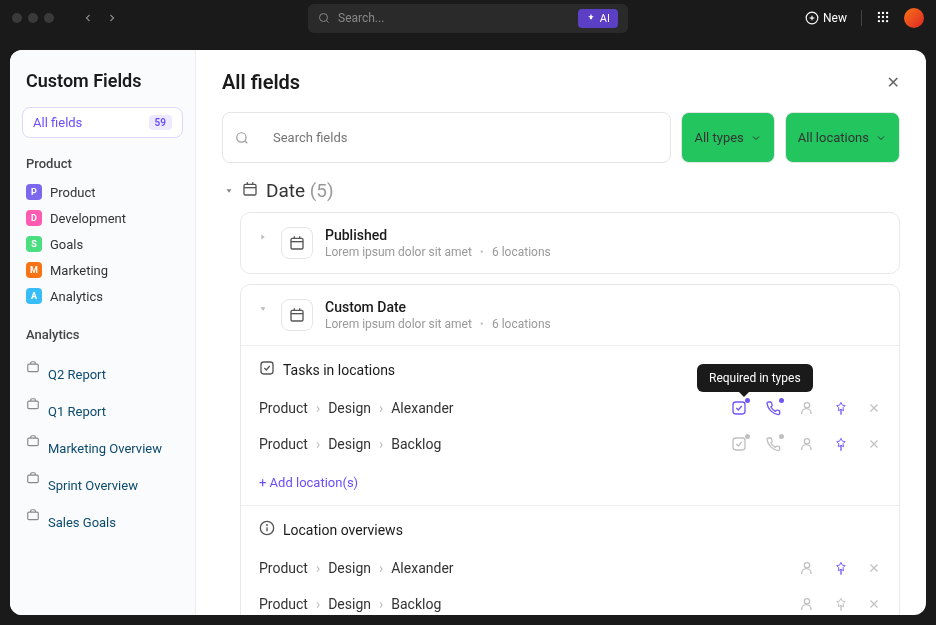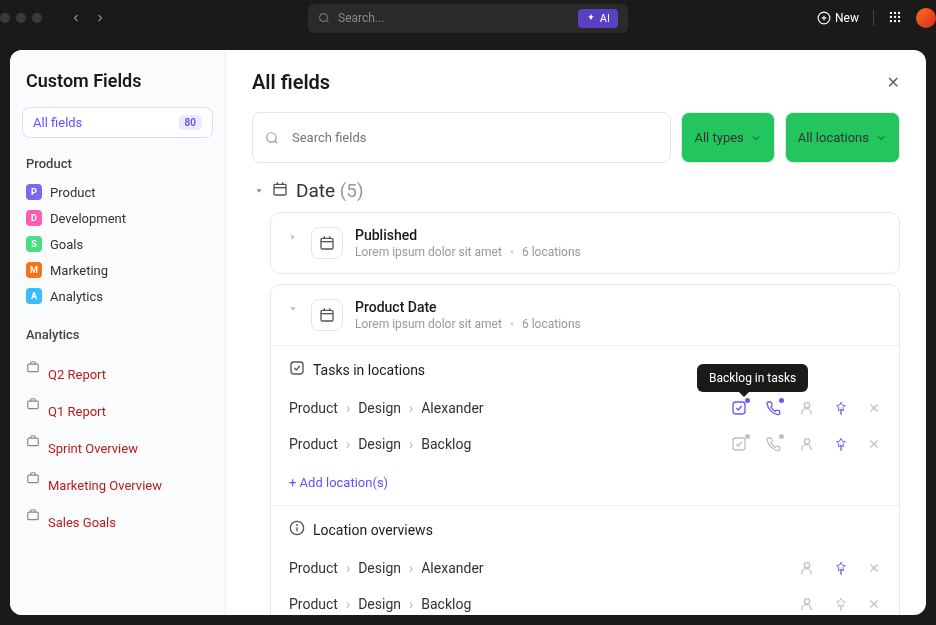--- a/index.html
+++ b/index.html
@@ -1,56 +1,56 @@
 <!DOCTYPE html>
 <html><head>
   <meta charset="utf-8">
   <style>
     * { margin: 0; padding: 0; box-sizing: border-box; font-family: -apple-system, BlinkMacSystemFont, 'Segoe UI', Roboto, sans-serif; }
     body { background: #1a1a1a; width: 936px; height: 625px; overflow: hidden; }
     
-    .topbar { height: 36px; background: #1a1a1a; display: flex; align-items: center; padding: 0 0; position: relative; }
+    .topbar { height: 36px; background: #1a1a1a; display: flex; align-items: center; padding: 0 12px; position: relative; }
     .traffic-lights { display: flex; gap: 6px; }
     .traffic-light { width: 10px; height: 10px; border-radius: 50%; background: #3a3a3a; }
     .nav-arrows { display: flex; gap: 12px; margin-left: 28px; }
     .nav-arrow { color: #888; cursor: pointer; }
     .search-container { position: absolute; left: 50%; transform: translateX(-50%); display: flex; align-items: center; gap: 8px; background: #2a2a2a; border-radius: 6px; padding: 5px 10px; width: 320px; }
     .search-container .search-icon { color: #888; }
     .search-container .search-text { color: #888; font-size: 12px; flex: 1; }
     .ai-badge { background: #5b3fc4; color: #fff; font-size: 11px; padding: 3px 8px; border-radius: 4px; display: flex; align-items: center; gap: 4px; margin-left: auto; }
     .topbar-right { margin-left: auto; display: flex; align-items: center; gap: 14px; }
     .new-btn { color: #fff; font-size: 12px; display: flex; align-items: center; gap: 4px; cursor: pointer; text-align: center; }
     .divider-v { width: 1px; height: 16px; background: #444; }
     .apps-icon { color: #fff; cursor: pointer; }
     .avatar { width: 20px; height: 20px; border-radius: 50%; background: linear-gradient(135deg, #f97316, #dc2626); cursor: pointer; }
     
     .workspace { background: #1a1a1a; padding: 14px 10px 10px 10px; height: calc(625px - 36px); }
     .panel { background: #fff; border-radius: 12px; height: 100%; display: flex; overflow: hidden; }
     
-    .sidebar { width: 216px; background: #fafbfc; border-right: 1px solid #eee; padding: 20px 12px; }
+    .sidebar { width: 186px; background: #fafbfc; border-right: 1px solid #eee; padding: 20px 12px; }
     .sidebar-title { font-size: 18px; font-weight: 600; color: #1a1a1a; margin-bottom: 16px; padding-left: 4px; }
     .all-fields-pill { display: flex; justify-content: space-between; align-items: center; background: #fff; border: 1px solid #e0d7ff; border-radius: 8px; padding: 7px 10px; margin-bottom: 18px; cursor: pointer; }
     .all-fields-pill .label { color: #6b4cff; font-size: 13px; }
     .all-fields-pill .badge { background: #ede9fe; color: #6b4cff; font-size: 10px; padding: 2px 6px; border-radius: 4px; font-weight: 600; }
     .section-label { font-size: 13px; color: #444; font-weight: 500; margin: 0 0 8px 4px; }
     .space-item { display: flex; align-items: center; gap: 8px; padding: 5px 4px; cursor: pointer; border-radius: 6px; }
     .space-avatar { width: 16px; height: 16px; border-radius: 4px; display: flex; align-items: center; justify-content: center; font-size: 9px; font-weight: 700; color: #fff; }
     .space-name { font-size: 13px; color: #333; }
     .portfolio-section { margin-top: 18px; }
     .portfolio-item { display: flex; align-items: center; gap: 8px; padding: 5px 4px; cursor: pointer; border-radius: 6px; }
     .portfolio-icon { color: #888; }
-    .portfolio-name { font-size: 13px; color: #b91c1c; margin-top: 12px; }
+    .portfolio-name { font-size: 13px; color: #0c4a6e; margin-top: 12px; }
     
     .main { flex: 1; padding: 20px 26px; overflow-y: auto; position: relative; }
     .main-header { display: flex; justify-content: space-between; align-items: center; margin-bottom: 18px; }
     .main-title { font-size: 20px; font-weight: 600; color: #1a1a1a; }
     .close-btn { color: #666; cursor: pointer; font-size: 16px; }
     
     .filters-row { display: flex; gap: 10px; margin-bottom: 16px; }
-    .search-fields { flex: 1; display: flex; align-items: center; gap: 13px; border: 1px solid #e5e5e5; border-radius: 8px; padding: 7px 12px; }
+    .search-fields { flex: 1; display: flex; align-items: center; gap: 24px; border: 1px solid #e5e5e5; border-radius: 8px; padding: 7px 12px; }
     .search-fields svg { color: #999; }
     .search-fields input { border: none; outline: none; font-size: 13px; flex: 1; color: #333; }
     .filter-dropdown { display: flex; align-items: center; gap: 6px; border: 1px solid #e5e5e5; border-radius: 8px; padding: 17px 12px; font-size: 13px; color: #333; cursor: pointer; background: #22c55e; }
     
     .group-header { display: flex; align-items: center; gap: 8px; margin-bottom: 10px; padding-left: 2px; }
     .group-caret { color: #888; cursor: pointer; }
     .cal-icon { color: #555; }
     .group-label { font-size: 19px; color: #333; }
     .group-count { color: #999; }
     
@@ -147,21 +147,21 @@
   </div>
 </div>
 
 <div class="workspace">
 <div class="panel">
 
   <div class="sidebar">
     <div class="sidebar-title">Custom Fields</div>
     <div class="all-fields-pill">
       <span class="label">All fields</span>
-      <span class="badge">80</span>
+      <span class="badge">59</span>
     </div>
 
     <div class="section-label">Product</div>
     <div id="spaces-list">
           <div class="space-item">
             <div class="space-avatar" style="background:#7b68ee">P</div>
             <span class="space-name">Product</span>
           </div>
           <div class="space-item">
             <div class="space-avatar" style="background:#ff5bb0">D</div>
@@ -196,28 +196,28 @@
                   <rect x="3" y="7" width="18" height="13" rx="2"></rect>
                   <path d="M8 7V5a2 2 0 012-2h4a2 2 0 012 2v2"></path>
                 </svg></span>
               <span class="portfolio-name">Q1 Report</span>
             </div>
             <div class="portfolio-item">
               <span class="portfolio-icon"><svg width="14" height="14" viewBox="0 0 24 24" fill="none" stroke="currentColor" stroke-width="2">
                   <rect x="3" y="7" width="18" height="13" rx="2"></rect>
                   <path d="M8 7V5a2 2 0 012-2h4a2 2 0 012 2v2"></path>
                 </svg></span>
-              <span class="portfolio-name">Sprint Overview</span>
+              <span class="portfolio-name">Marketing Overview</span>
             </div>
             <div class="portfolio-item">
               <span class="portfolio-icon"><svg width="14" height="14" viewBox="0 0 24 24" fill="none" stroke="currentColor" stroke-width="2">
                   <rect x="3" y="7" width="18" height="13" rx="2"></rect>
                   <path d="M8 7V5a2 2 0 012-2h4a2 2 0 012 2v2"></path>
                 </svg></span>
-              <span class="portfolio-name">Marketing Overview</span>
+              <span class="portfolio-name">Sprint Overview</span>
             </div>
             <div class="portfolio-item">
               <span class="portfolio-icon"><svg width="14" height="14" viewBox="0 0 24 24" fill="none" stroke="currentColor" stroke-width="2">
                   <rect x="3" y="7" width="18" height="13" rx="2"></rect>
                   <path d="M8 7V5a2 2 0 012-2h4a2 2 0 012 2v2"></path>
                 </svg></span>
               <span class="portfolio-name">Sales Goals</span>
             </div>
           </div>
     </div>
@@ -303,21 +303,21 @@
         </span>
         <div class="field-icon-box">
           <svg width="16" height="16" viewBox="0 0 24 24" fill="none" stroke="#555" stroke-width="2">
                 <rect x="3" y="5" width="18" height="16" rx="2"></rect>
                 <line x1="3" y1="10" x2="21" y2="10"></line>
                 <line x1="8" y1="2" x2="8" y2="6"></line>
                 <line x1="16" y1="2" x2="16" y2="6"></line>
               </svg>
         </div>
         <div class="field-info">
-          <div class="field-name">Product Date</div>
+          <div class="field-name">Custom Date</div>
           <div class="field-meta">
             <span>Lorem ipsum dolor sit amet</span>
             <span class="meta-dot">•</span>
             <span>6 locations</span>
           </div>
         </div>
       </div>
 
       <div class="expanded-section">
         <div class="section-head">
@@ -333,21 +333,21 @@
         <div class="location-row">
           <div class="breadcrumb">
             <span>Product</span>
             <span class="bc-sep">›</span>
             <span>Design</span>
             <span class="bc-sep">›</span>
             <span>Alexander</span>
           </div>
           <div class="row-actions">
             <span class="action-icon active">
-              <div class="tooltip">Backlog in tasks</div>
+              <div class="tooltip">Required in types</div>
               <svg width="16" height="16" viewBox="0 0 24 24" fill="none" stroke="currentColor" stroke-width="2">
                     <rect x="3" y="3" width="18" height="18" rx="4"></rect>
                     <polyline points="8 12 11 15 16 9"></polyline>
                   </svg>
               <span class="dot"></span>
             </span>
             <span class="action-icon active">
               <svg width="16" height="16" viewBox="0 0 24 24" fill="none" stroke="currentColor" stroke-width="2">
                     <path d="M22 16.92v3a2 2 0 01-2.18 2A19.79 19.79 0 013 5.18 2 2 0 015 3h3a2 2 0 012 1.72l.66 2.63a2 2 0 01-.45 1.89L8.91 10.5a16 16 0 006.59 6.59l1.26-1.3a2 2 0 011.89-.45l2.63.66A2 2 0 0122 16.92z"></path>
                   </svg>

